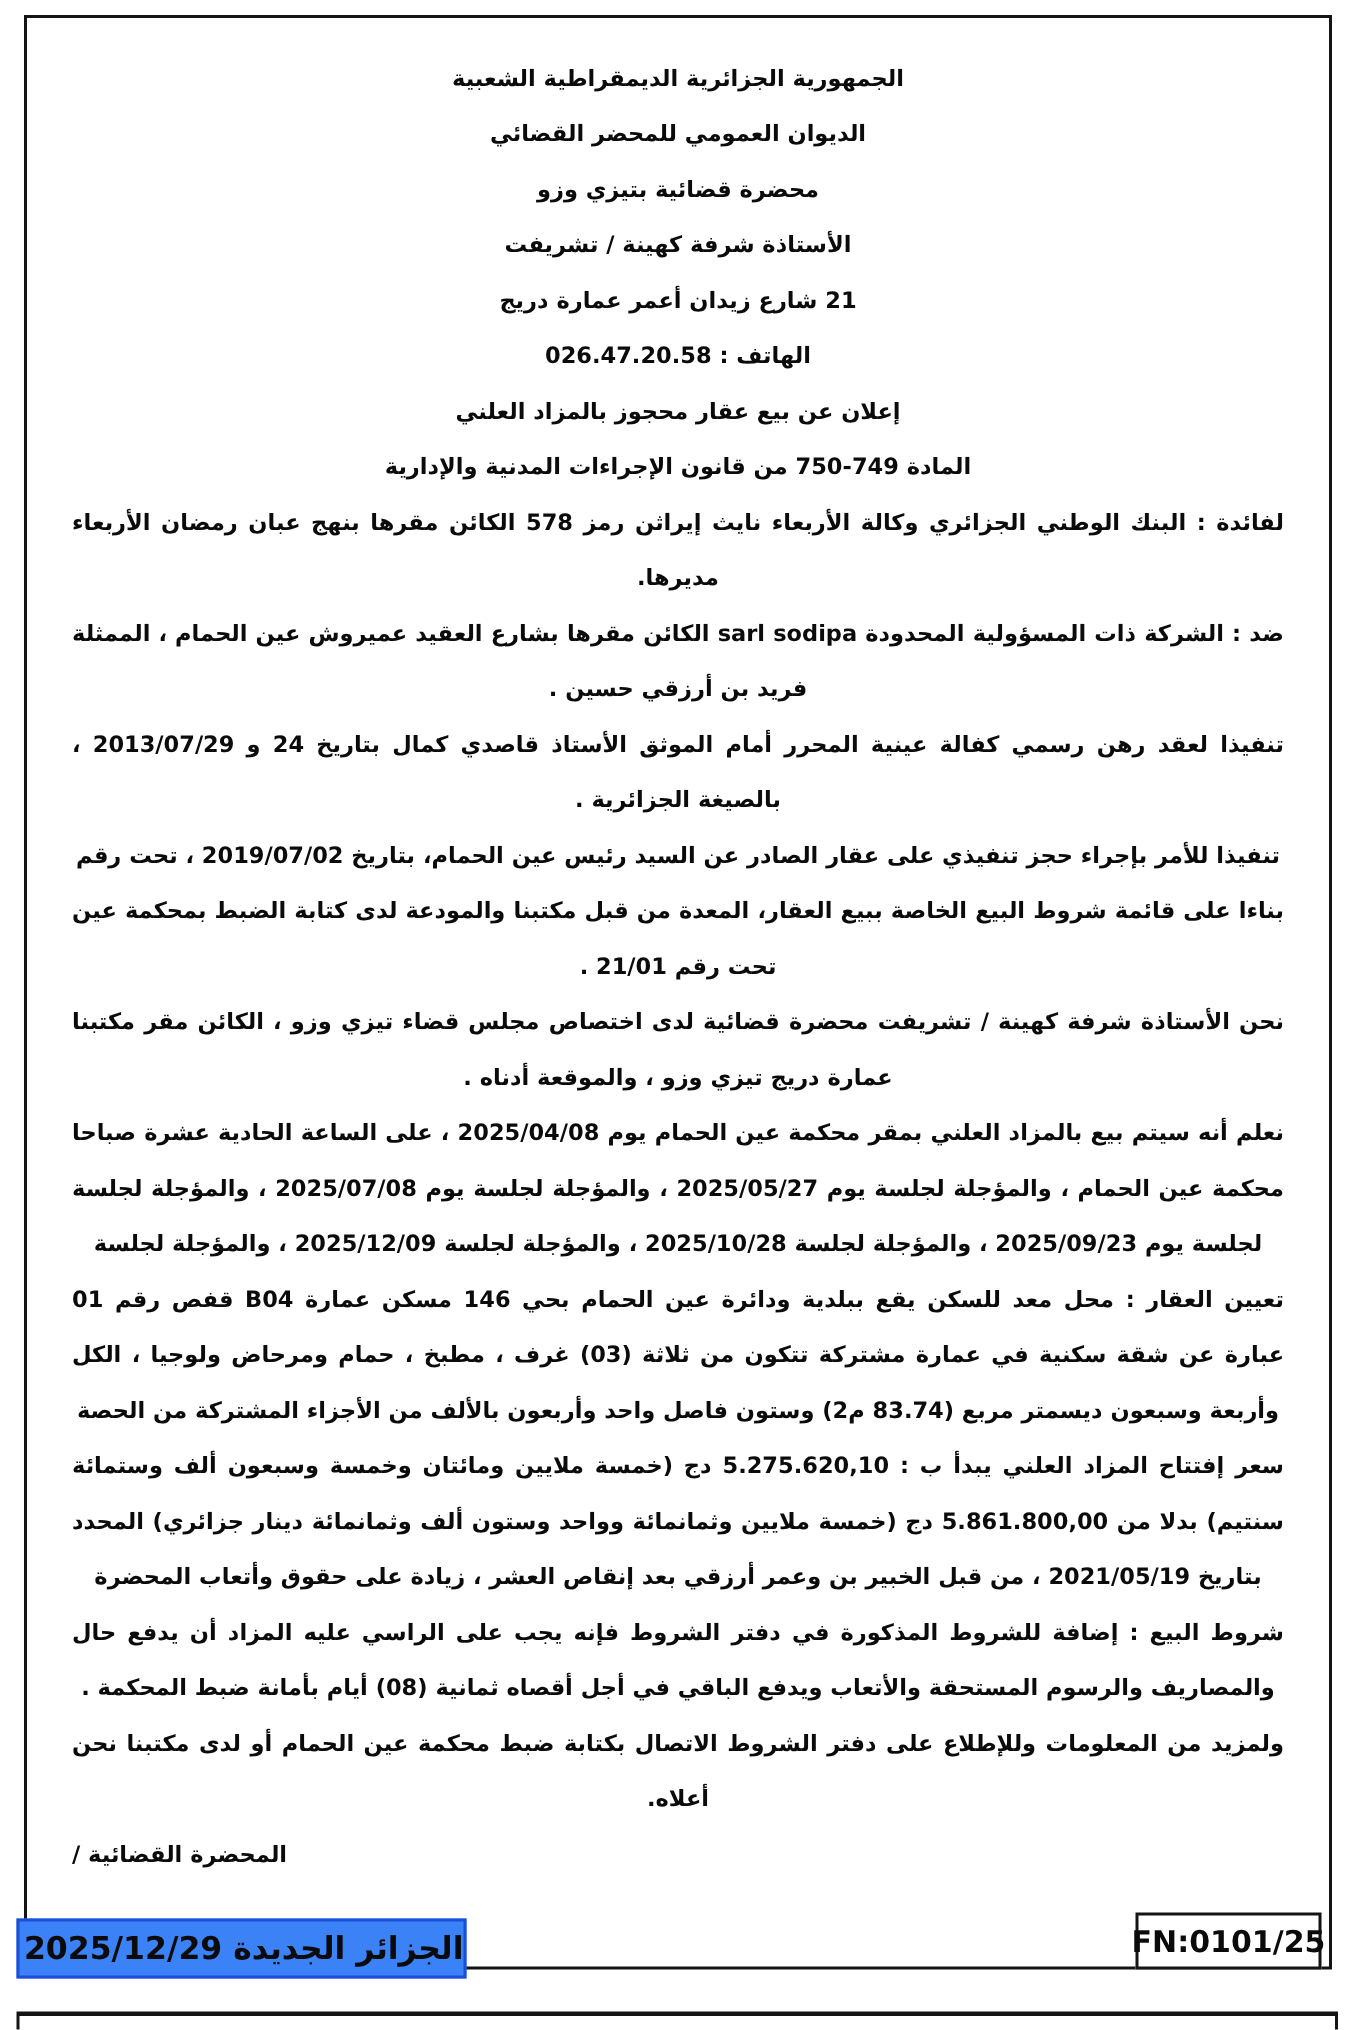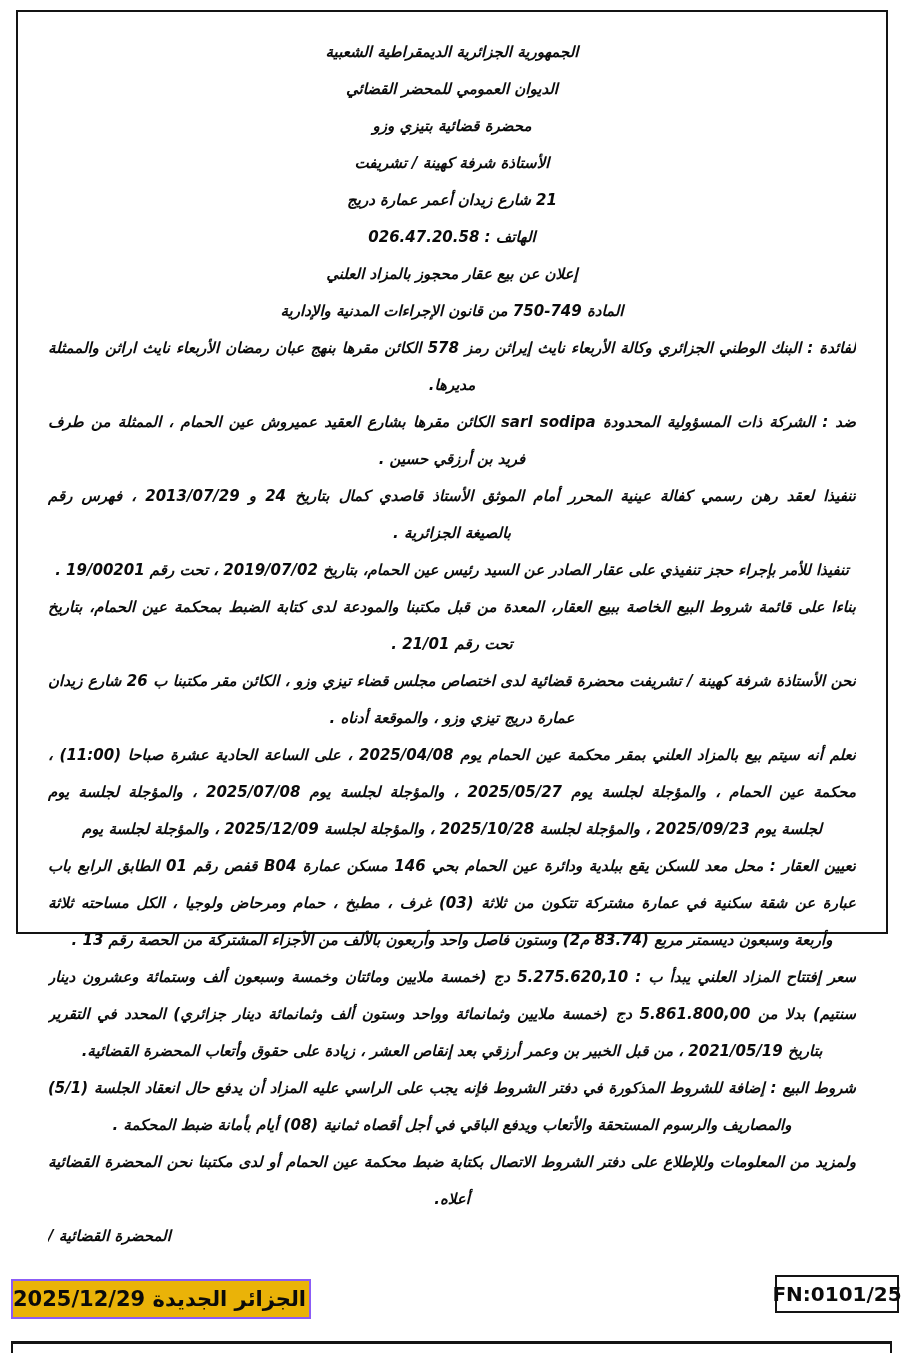--- a/index.html
+++ b/index.html
@@ -2,44 +2,44 @@
 <html lang="ar"><head>
 <meta charset="utf-8">
 <style>
   html,body{margin:0;padding:0;}
   body{
     width:903px;height:1353px;position:relative;overflow:hidden;
     background:#ffffff;color:#0b0b0b;
     font-family:"DejaVu Sans", sans-serif;
   }
   .page-border{
-    position:absolute;left:16px;top:10px;width:872px;height:924px;
-    border:2px solid #141414;box-sizing:border-box;background:#ffffff;font-style:italic;
+    position:absolute;left:16px;top:10px;width:872px;height:1303px;
+    border:2px solid #141414;box-sizing:border-box;background:#ffffff;
   }
   .doc{
     position:absolute;right:30px;left:30px;top:22px;
     direction:rtl;font-weight:bold;font-size:15px;
   }
   .line{
     height:37px;line-height:37px;text-align:center;overflow:hidden;
   }
   .line.c{text-align:center;}
   .line.l{text-align:left;}
   .line.j{text-align:justify;text-align-last:justify;}
   .stamp-box{
     position:absolute;left:11px;top:1279px;width:300px;height:40px;
-    border:2px solid #8b5cf6;box-sizing:border-box;background:#eab308;
-    display:flex;align-items:center;justify-content:flex-end;
+    border:2px solid #1d4ed8;box-sizing:border-box;background:#3b82f6;
+    display:flex;align-items:center;justify-content:flex-start;
     direction:rtl;font-weight:bold;font-size:21px;white-space:nowrap;
   }
   .fn-box{
     position:absolute;left:757px;top:1275px;width:124px;height:38px;
     border:2px solid #141414;box-sizing:border-box;background:#ffffff;
     display:flex;align-items:center;justify-content:center;
-    direction:ltr;font-weight:bold;font-size:20px;white-space:nowrap;margin-left:18px;
+    direction:ltr;font-weight:bold;font-size:20px;white-space:nowrap;
   }
   .next-page-edge{
     position:absolute;left:11px;top:1341px;width:881px;height:24px;
     border:2px solid #141414;border-top-width:3px;box-sizing:border-box;
     background:#ffffff;
   }
 </style>
 </head>
 <body>
 

